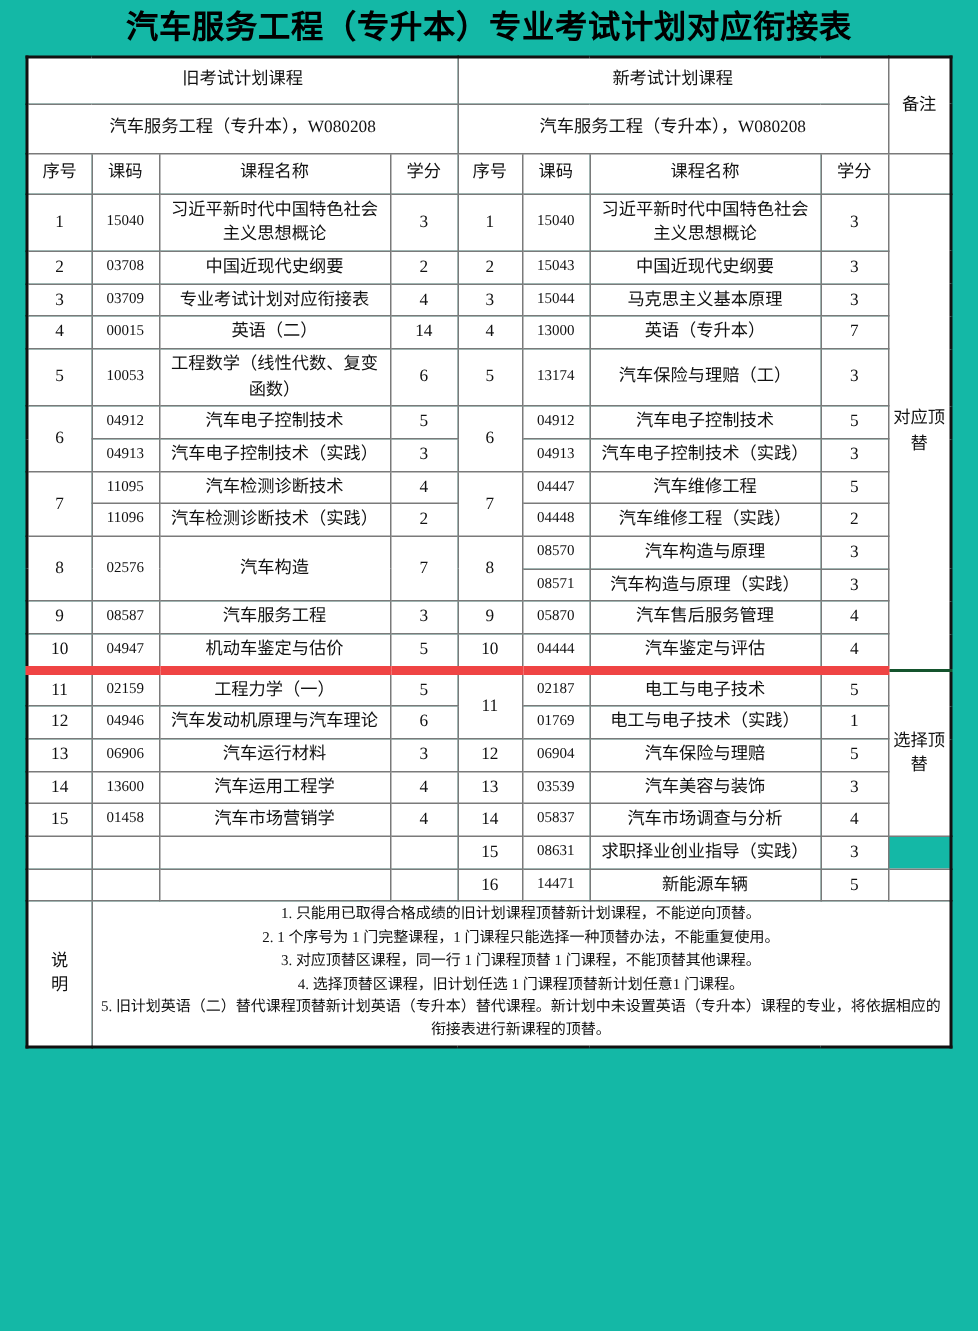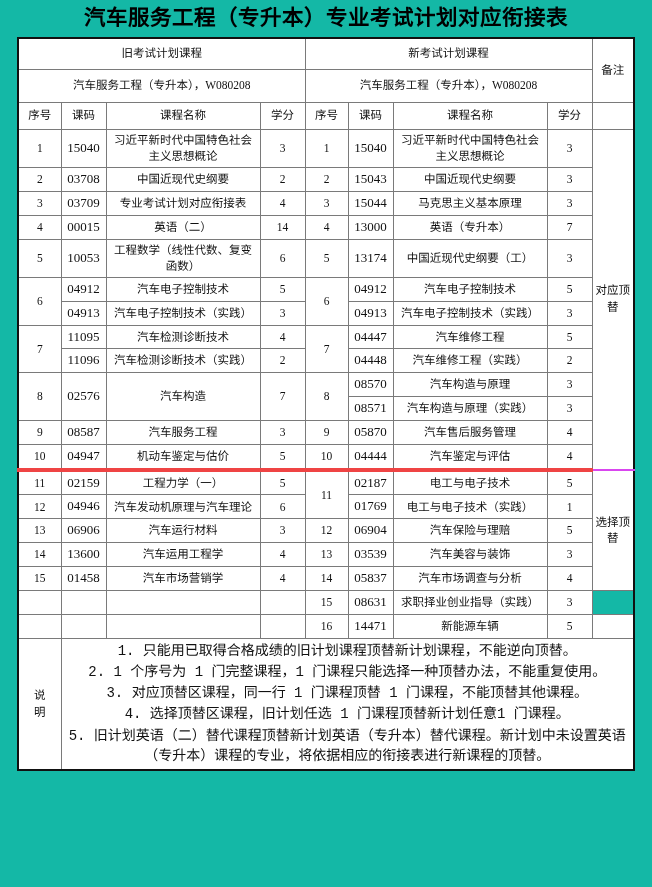--- a/index.html
+++ b/index.html
@@ -82,51 +82,51 @@
 
   td.name-cell {
     text-align: left;
     padding-left: 7px;
     font-size: 11.5px;
   }
   td.num-cell {
     font-size: 11.5px;
   }
   td.code-cell {
-    font-size: 13px;
+    font-size: 10px;
   }
 
   
   tr.section-break > td {
-    border-top: 2px solid #d946ef;
+    border-top: 2px solid #14532d;
   }
   tr.section-end > td {
-    border-bottom: 4px solid #ef4444;
+    border-bottom: 6px solid #ef4444;
   }
 
   td.note-cell {
     font-size: 11.5px;
     line-height: 1.5;
   }
 
   
   td.notes-label {
     font-size: 11.5px;
     line-height: 1.75;
     width: 43px;
   }
   td.notes-label span {
     display: block;
   }
 
   td.notes-body {
     text-align: left;
     padding: 5px 6px 5px 8px;
-    font-family: Liberation Mono, monospace;
-    font-size: 14px;
+    font-family: Liberation Serif, serif;
+    font-size: 10px;
     line-height: 1.62;
   }
   td.notes-body p {
     margin: 0 0 1px 0;
     text-indent: 0;
   }
 
   .blank-cell { }
 </style>
 </head>
@@ -219,21 +219,21 @@
         <td class="num-cell">7</td>
       </tr>
 
       <tr>
         <td class="num-cell">5</td>
         <td class="code-cell">10053</td>
         <td class="name-cell">工程数学（线性代数、复变函数）</td>
         <td class="num-cell">6</td>
         <td class="num-cell">5</td>
         <td class="code-cell">13174</td>
-        <td class="name-cell">中国近现代史纲要（工）</td>
+        <td class="name-cell">汽车保险与理赔（工）</td>
         <td class="num-cell">3</td>
       </tr>
 
       <tr>
         <td class="num-cell" rowspan="2">6</td>
         <td class="code-cell">04912</td>
         <td class="name-cell">汽车电子控制技术</td>
         <td class="num-cell">5</td>
         <td class="num-cell" rowspan="2">6</td>
         <td class="code-cell">04912</td>

